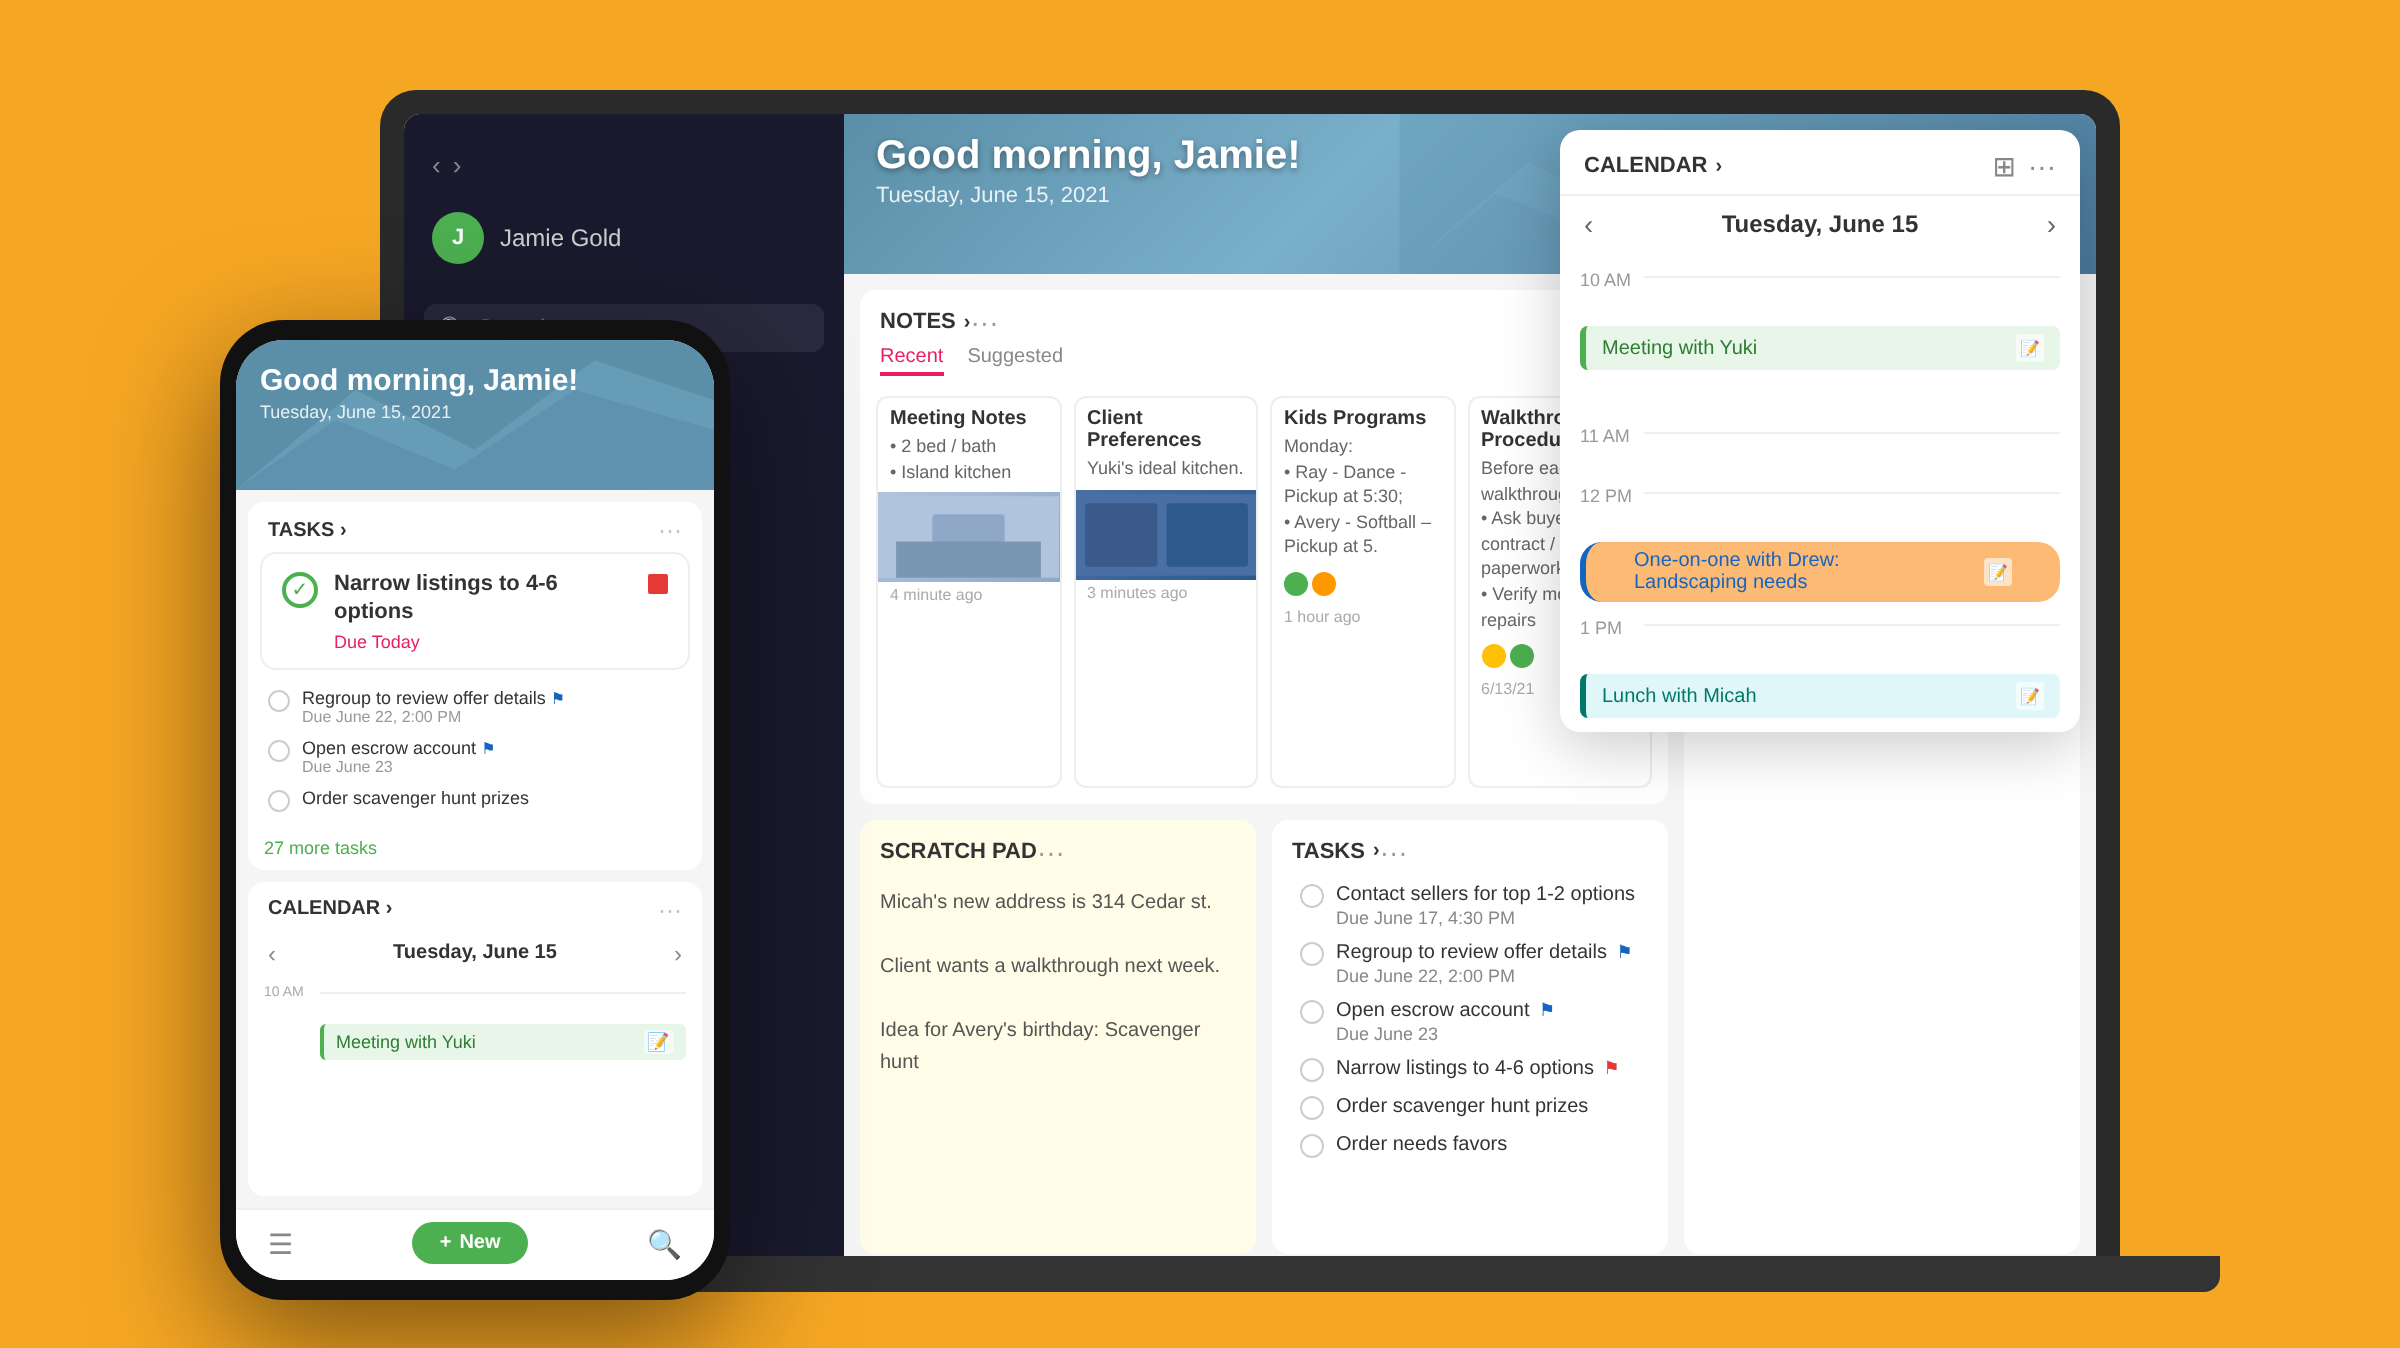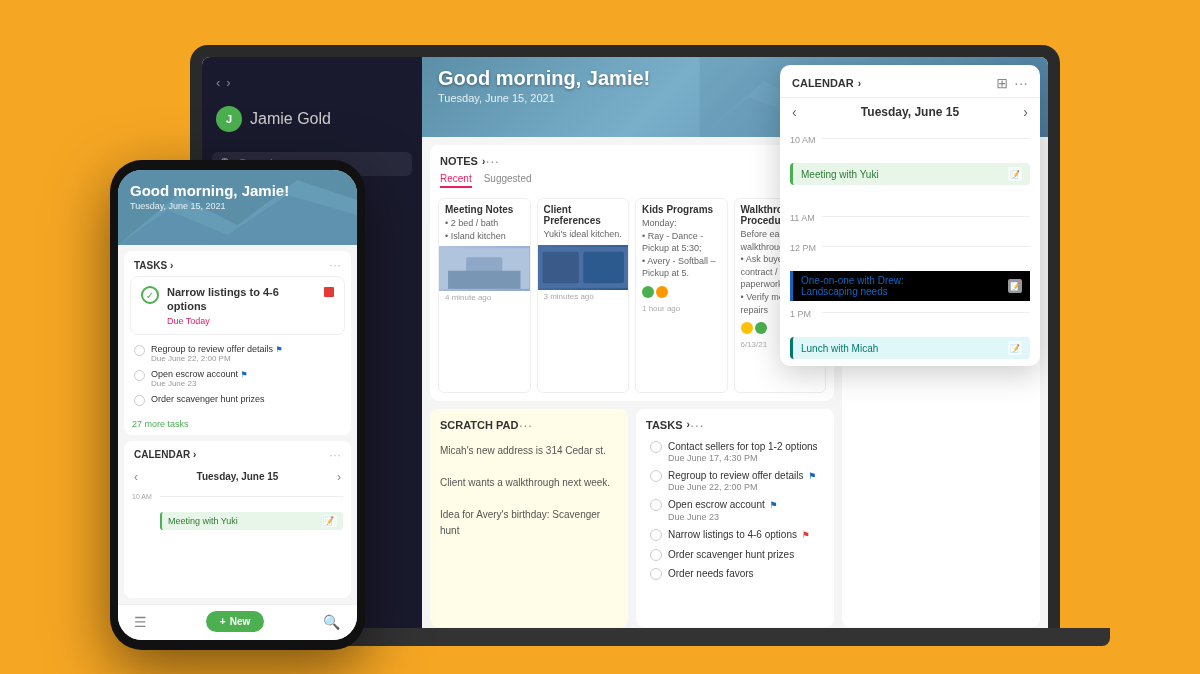--- a/index.html
+++ b/index.html
@@ -79,21 +79,21 @@
       border-radius: 50%;
       display: flex;
       align-items: center;
       justify-content: center;
       color: white;
       font-size: 11px;
       font-weight: bold;
     }
     .user-name {
       color: #ccc;
-      font-size: 16px;
+      font-size: 12px;
     }
     .sidebar-search {
       margin: 6px 10px;
       background: #2a2a3e;
       border-radius: 6px;
       display: flex;
       align-items: center;
       padding: 5px 8px;
       gap: 5px;
     }
@@ -370,24 +370,24 @@
       padding: 4px 8px;
       margin: 3px 10px;
       font-size: 10px;
       font-weight: 500;
       color: #2E7D32;
       display: flex;
       align-items: center;
       justify-content: space-between;
     }
     .cal-event-blue {
-      background: #000000;
+      background: #fdba74;
       border-left: 3px solid #1565C0;
-      border-radius: 0;
-      padding: 4px 8px;
+      border-radius: 11px;
+      padding: 4px 24px;
       margin: 3px 10px;
       font-size: 10px;
       font-weight: 500;
       color: #1565C0;
       display: flex;
       align-items: center;
       justify-content: space-between;
     }
     .cal-event-teal {
       background: #E0F7FA;

